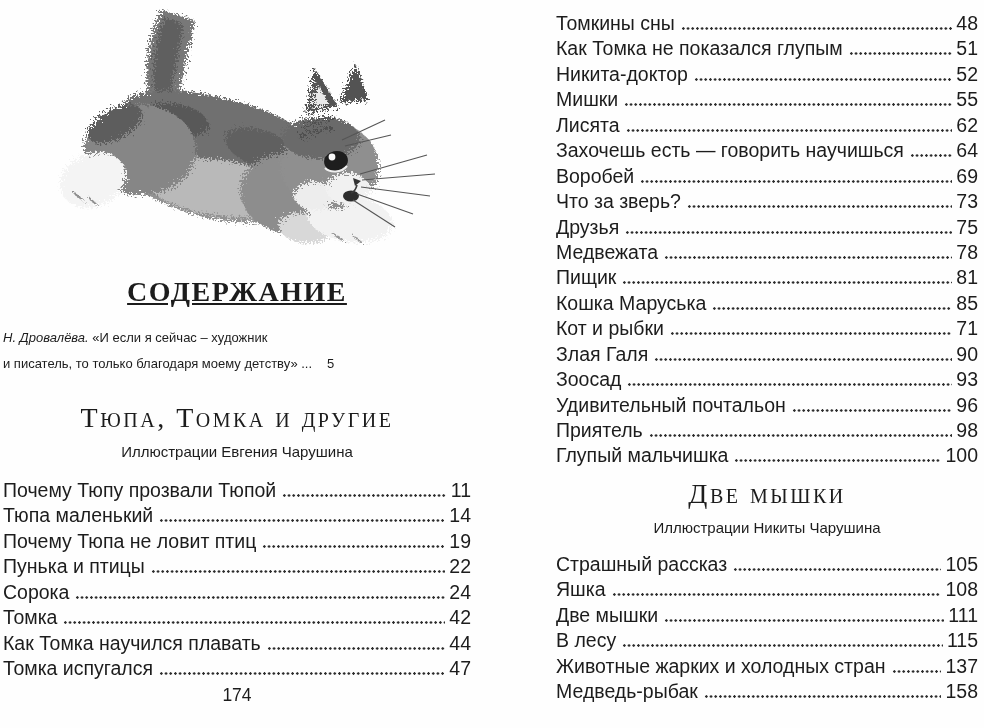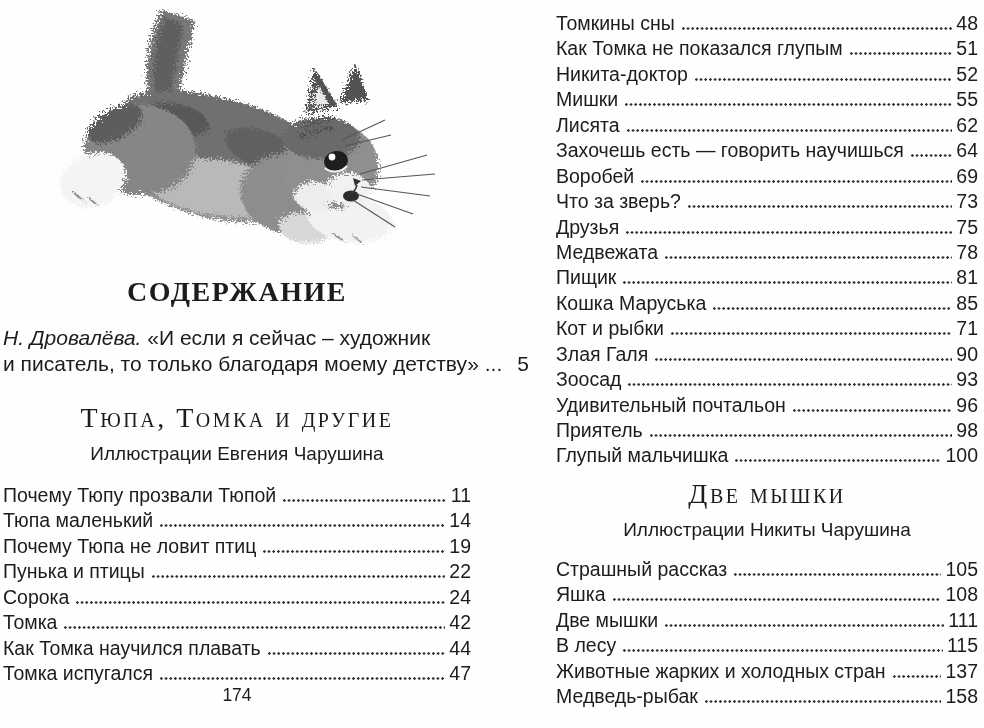--- a/index.html
+++ b/index.html
@@ -9,35 +9,35 @@
   }
   .col { position:absolute; top:0; }
   .col-left  { left:3px;  width:468px; height:728px; }
   .col-right { left:556px; width:422px; height:728px; }
 
   .illustration { margin:8px 0 0 52px; width:400px; height:256px; }
 
   .toc-title {
     margin:12px 0 0 0; text-align:center;
     font-family:"Liberation Serif", serif; font-weight:700;
-    font-size:28px; letter-spacing:1.5px;
+    font-size:28px; letter-spacing:1.5px;text-decoration:underline;
   }
-  .foreword { margin:17px 0 0 0; font-size:21px; line-height:26px; }
+  .foreword { margin:17px 0 0 0; font-size:13px; line-height:26px; }
   .foreword em { font-style:italic; }
   .foreword .fw-line { display:block; white-space:nowrap; }
   .fw-page { display:inline-block; margin-left:15px; }
 
   .section-title {
     margin:25px 0 0 0; text-align:center;
     font-family:"Liberation Serif", serif; font-weight:400;
     font-variant:small-caps; font-variant-caps:small-caps;
     font-size:28px; letter-spacing:2.5px;
   }
   .col-right .section-title { margin-top:8px; }
-  .section-subtitle { margin:9px 0 0 0; text-align:center; font-size:19px; }
+  .section-subtitle { margin:9px 0 0 0; text-align:center; font-size:15px; }
 
   .toc { margin-top:19px; }
   .col-right .toc-a { margin-top:12px; }
   .col-right .toc-b { margin-top:17px; }
   .row { display:flex; align-items:baseline; height:25.45px; font-size:19.5px; white-space:nowrap; }
   .leader {
     flex:1 1 auto; height:5px; margin:0 4px 0 6px;
     background-image: radial-gradient(circle, #2c2c2c 1.05px, rgba(0,0,0,0) 1.45px);
     background-size:4.7px 3px; background-repeat:repeat-x; background-position:left bottom;
   }

